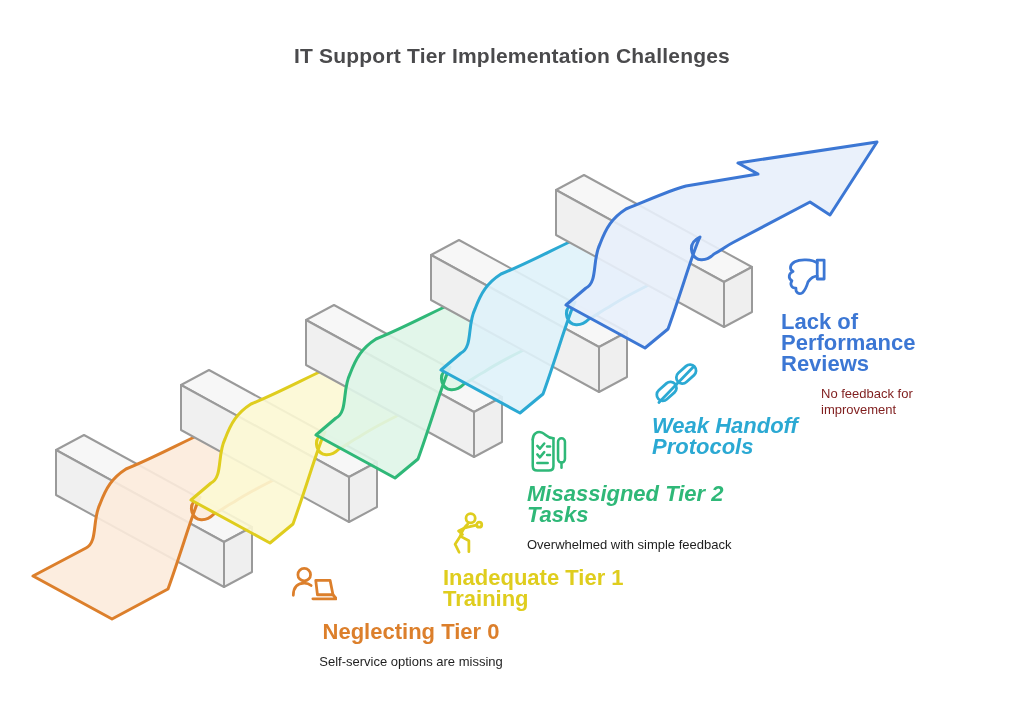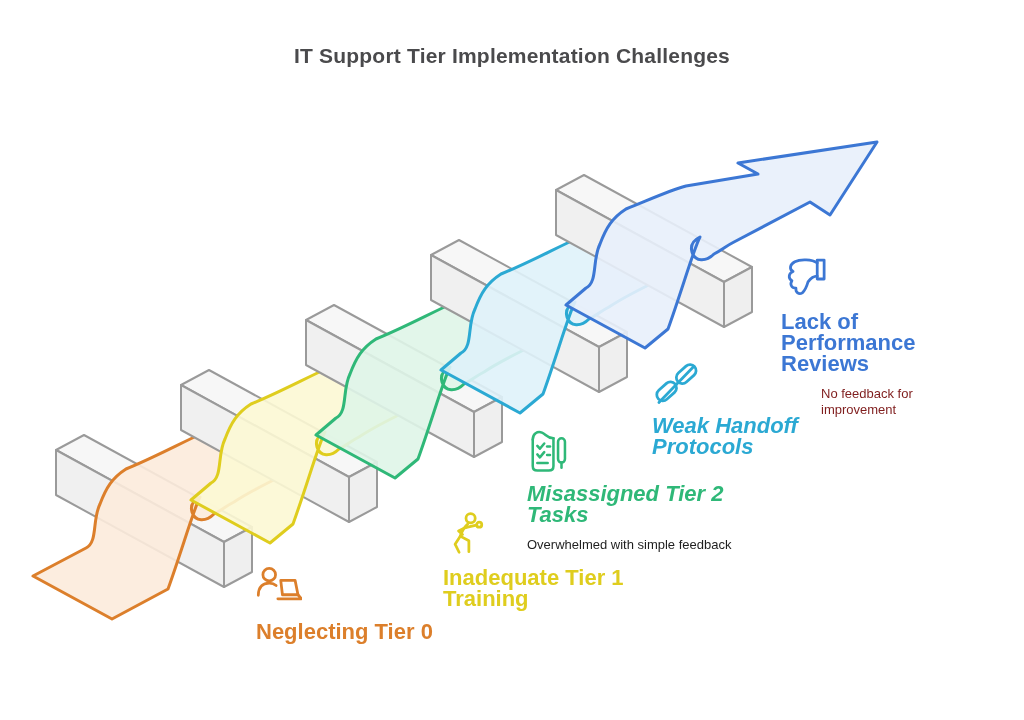--- a/index.html
+++ b/index.html
@@ -11,21 +11,21 @@
     position:absolute;top:44px;left:0;width:100%;text-align:center;
     font-size:21px;font-weight:bold;letter-spacing:.2px;margin:0;
   }
   .scene{position:absolute;top:0;left:0;}
   .face{stroke-width:2;stroke-linejoin:round;}
   .ribbon{stroke-width:3;stroke-linejoin:round;stroke-linecap:round;fill-opacity:.9;}
   .item{position:absolute;width:240px;}
   .item .icon{display:block;width:46px;height:46px;}
   .item .label{font-size:22px;font-weight:bold;line-height:21px;margin-top:9px;}
   .item .desc{font-size:13px;line-height:16px;margin-top:12px;}
-  .item-1{left:256px;top:566px;}
+  .item-1{left:291px;top:566px;text-align:center;}
   .item-2{left:403px;top:512px;margin-left:40px;}
   .item-3{left:527px;top:428px;}
   .item-4{left:652px;top:360px;font-style:italic;}
   .item-5{left:781px;top:256px;width:195px;}
 </style>
 </head>
 <body>
 
 <div class="stage">
 
@@ -72,20 +72,21 @@
   <div class="item item-1">
     <svg class="icon" viewBox="0 0 40 40">
       <g fill="none" stroke-width="2.4" stroke-linecap="round" stroke-linejoin="round" stroke="#DC7F2B">
         <circle cx="11.5" cy="7.5" r="5.5"></circle>
         <path d="M2,25.5 C2,17.5 6.5,14.8 11.5,14.8 C14,14.8 16,15.6 17.5,17"></path>
         <path d="M21.5,12.5 L34,12.5 L36.5,25 L23,25 Z"></path>
         <path d="M19,28.5 L39.5,28.5 L36.5,25"></path>
       </g>
     </svg>
     <div class="label" style="color: rgb(220, 127, 43);">Neglecting Tier 0</div>
+    <div class="desc" style="color: rgb(31, 31, 31);">Self-service options are missing</div>
   </div>
 
   <div class="item item-2">
     <svg class="icon" viewBox="0 0 40 40">
       <g fill="none" stroke-width="2.4" stroke-linecap="round" stroke-linejoin="round" stroke="#DFCD1E">
         <circle cx="24" cy="5.5" r="4"></circle>
         <path d="M21.5,10.5 C18.5,13 16.5,16.5 15,21"></path>
         <path d="M19.5,13.5 L29,11.5"></path>
         <circle cx="31.5" cy="11" r="2.2"></circle>
         <path d="M20.5,13 L13.5,16.5 L17,19.5"></path>

